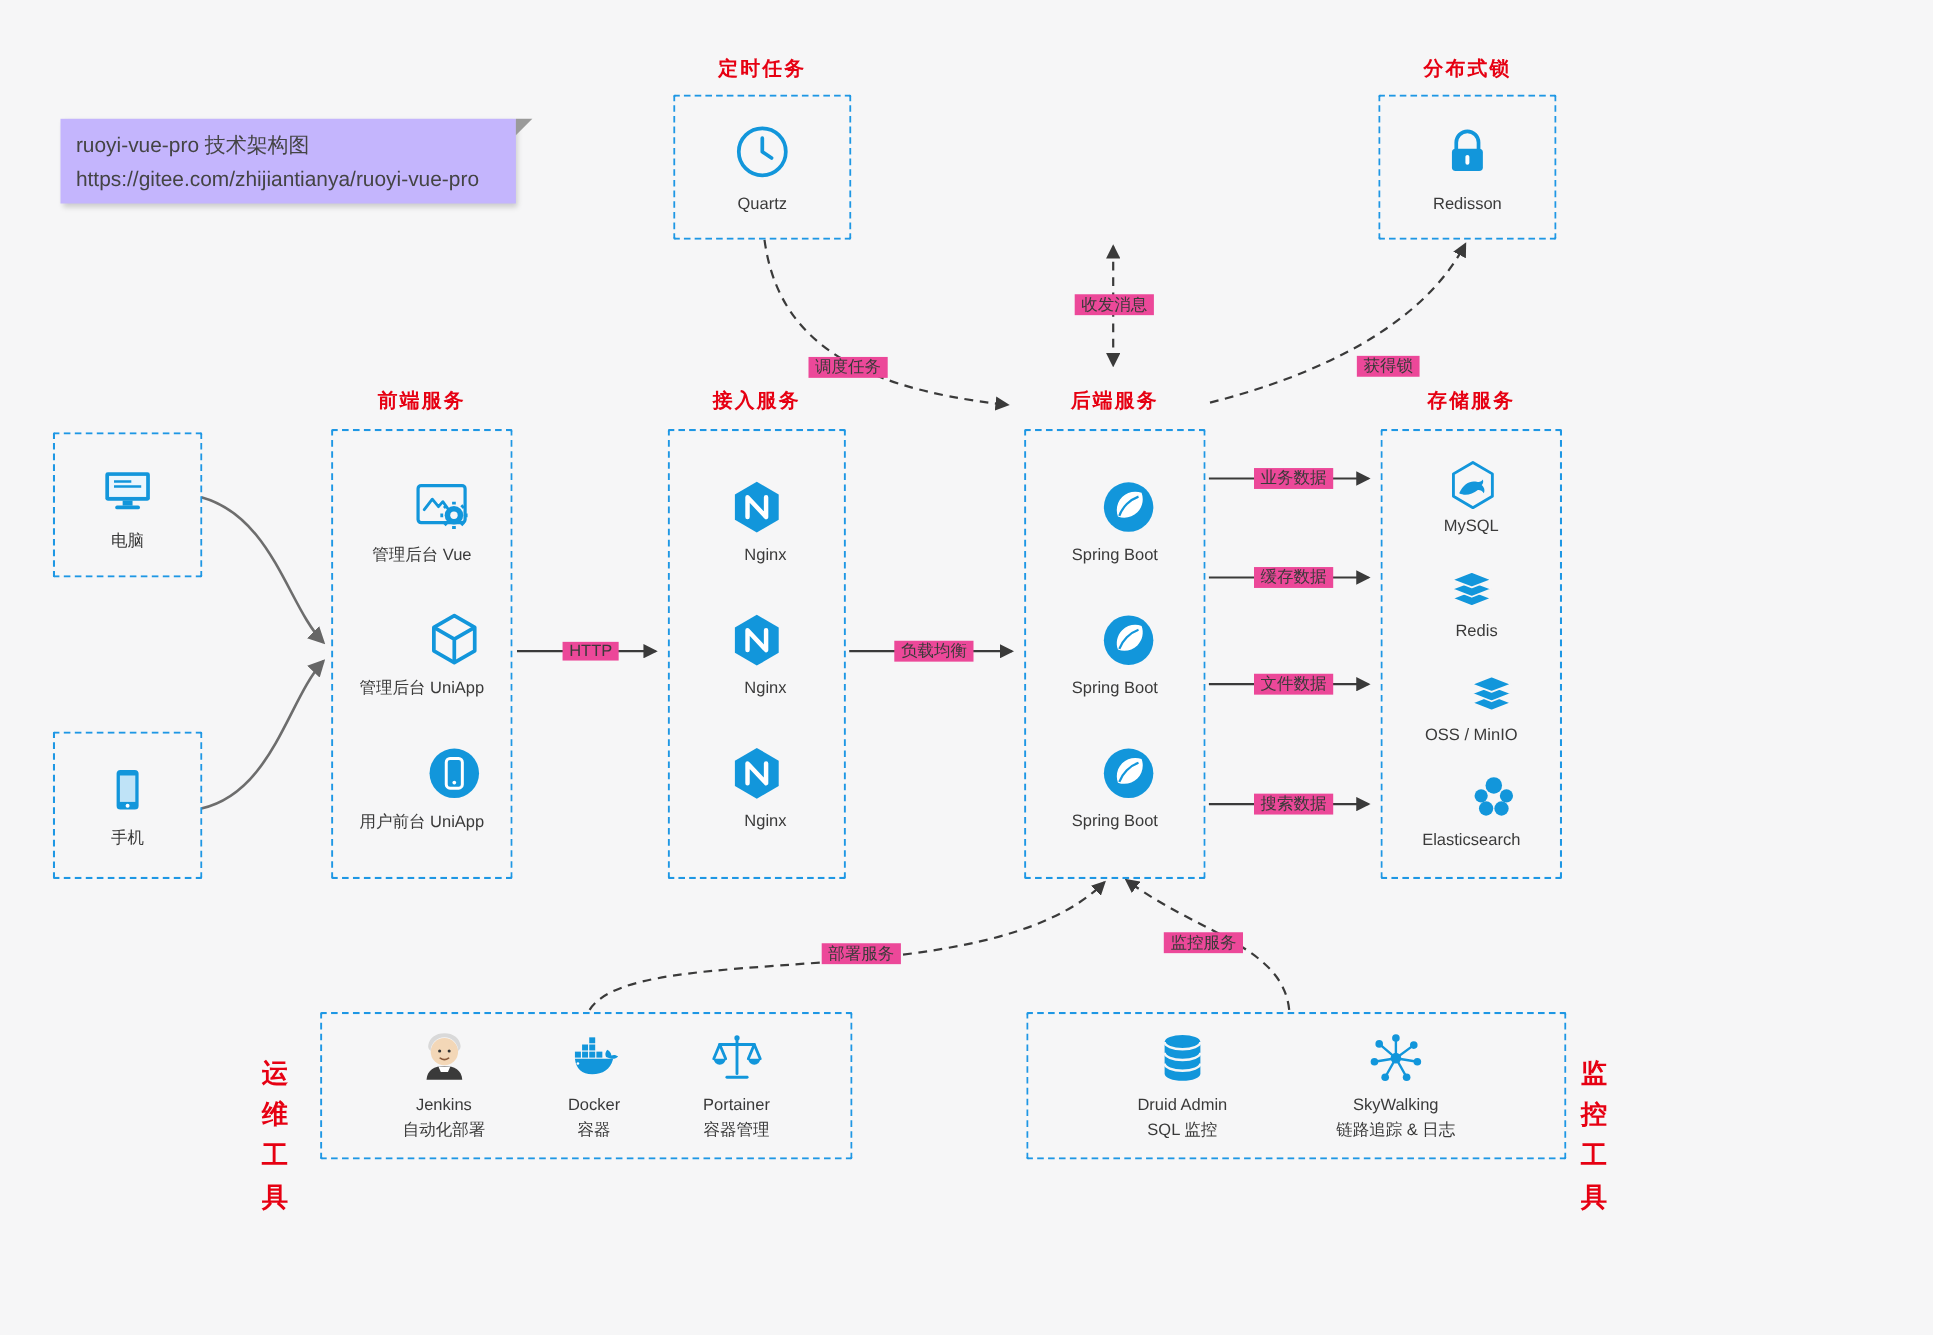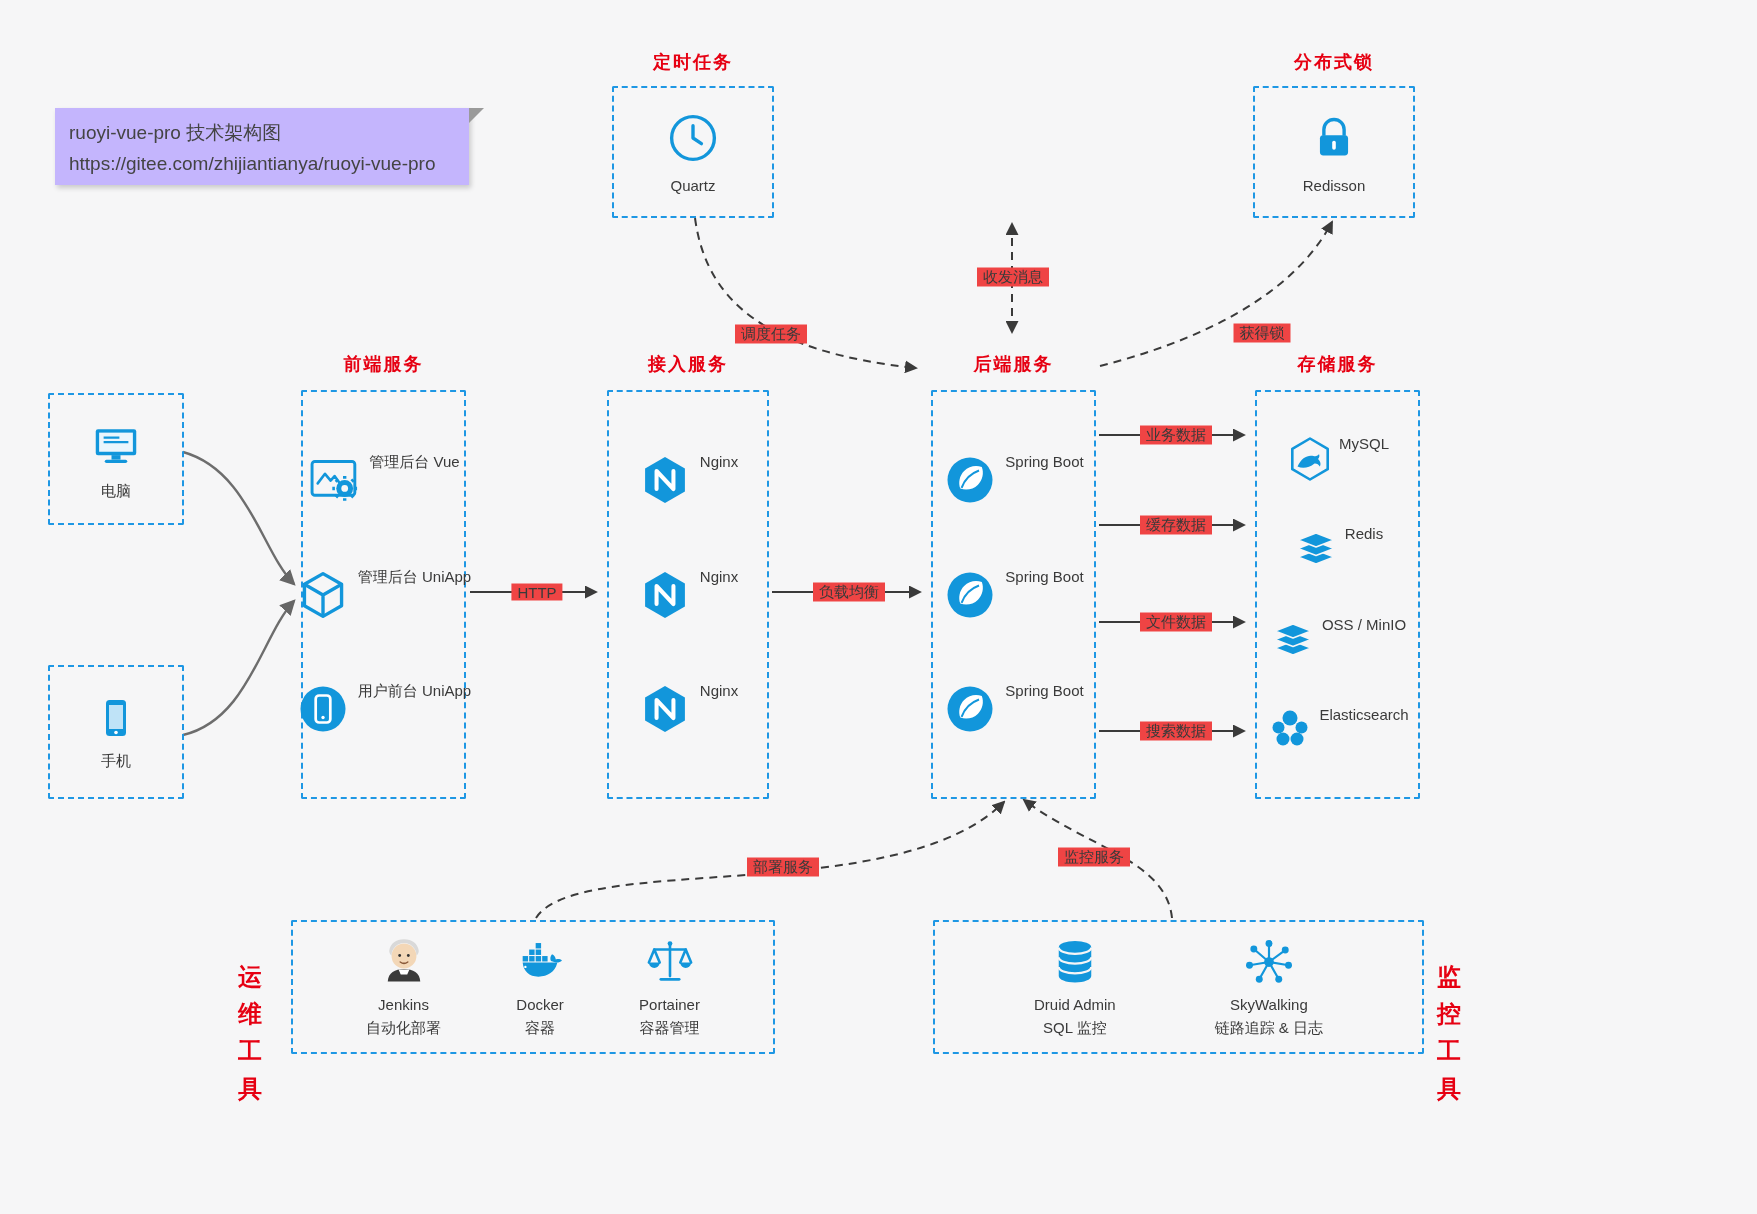--- a/index.html
+++ b/index.html
@@ -7,30 +7,30 @@
   .canvas{position:relative;width:1757px;height:1214px;background:#f6f6f7;overflow:hidden;}
   svg.edges{position:absolute;left:0;top:0;pointer-events:none;}
   .sprite{position:absolute;width:0;height:0;overflow:hidden;}
   .dashed-box{border:2px dashed #1e97e4;border-radius:2px;}
   .group-title{color:#e60012;font-size:18px;font-weight:bold;letter-spacing:2px;}
   .node-label{font-size:15px;color:#3a3a3a;white-space:nowrap;}
   .top-group{position:absolute;top:50px;text-align:center;}
   .top-group .node-box{margin-top:12px;height:128px;display:flex;flex-direction:column;align-items:center;justify-content:center;gap:12px;}
   .col-group{position:absolute;top:352px;text-align:center;}
   .col-box{margin-top:14px;height:405px;display:flex;flex-direction:column;align-items:center;justify-content:space-evenly;}
-  .node{display:flex;flex-direction:row;align-items:flex-start;gap:8px;}
+  .node{display:flex;flex-direction:column;align-items:flex-end;gap:8px;}
   .icon{width:54px;height:54px;display:block;}
   .icon-sm{width:48px;height:48px;}
   .client-box{position:absolute;left:48px;width:132px;display:flex;flex-direction:column;align-items:center;justify-content:center;gap:10px;}
   .bottom-box{position:absolute;top:920px;height:130px;display:flex;align-items:center;justify-content:space-evenly;}
   .tool-item{display:flex;flex-direction:column;align-items:center;gap:2px;}
   .tool-item .icon{width:52px;height:52px;margin-bottom:4px;}
   .tool-name,.tool-desc{font-size:15px;color:#3a3a3a;line-height:1.4;white-space:nowrap;}
   .side-label{position:absolute;color:#e60012;font-size:24px;font-weight:bold;line-height:1.55;text-align:left;letter-spacing:2px;}
-  .edge-label{position:absolute;transform:translate(-50%,-50%);background:#ef4444;padding:0 6px;font-size:15px;color:#3a3a3a;white-space:nowrap;}
+  .edge-label{position:absolute;transform:translate(-50%,-50%);background:#ec4899;padding:0 6px;font-size:15px;color:#3a3a3a;white-space:nowrap;}
   .note{position:absolute;left:55px;top:88px;width:400px;height:68px;background:#c4b5fd;box-shadow:2px 3px 5px rgba(0,0,0,.18);padding:9px 0 0 14px;font-size:19px;color:#444;line-height:1.65;margin-top:20px;}
   .note-fold{position:absolute;top:0;right:-15px;width:0;height:0;border-top:15px solid #9a9a9a;border-right:15px solid transparent;}
 </style>
 </head>
 <body>
 
 <div class="canvas">
 
   <svg class="sprite" aria-hidden="true">
     <defs>

